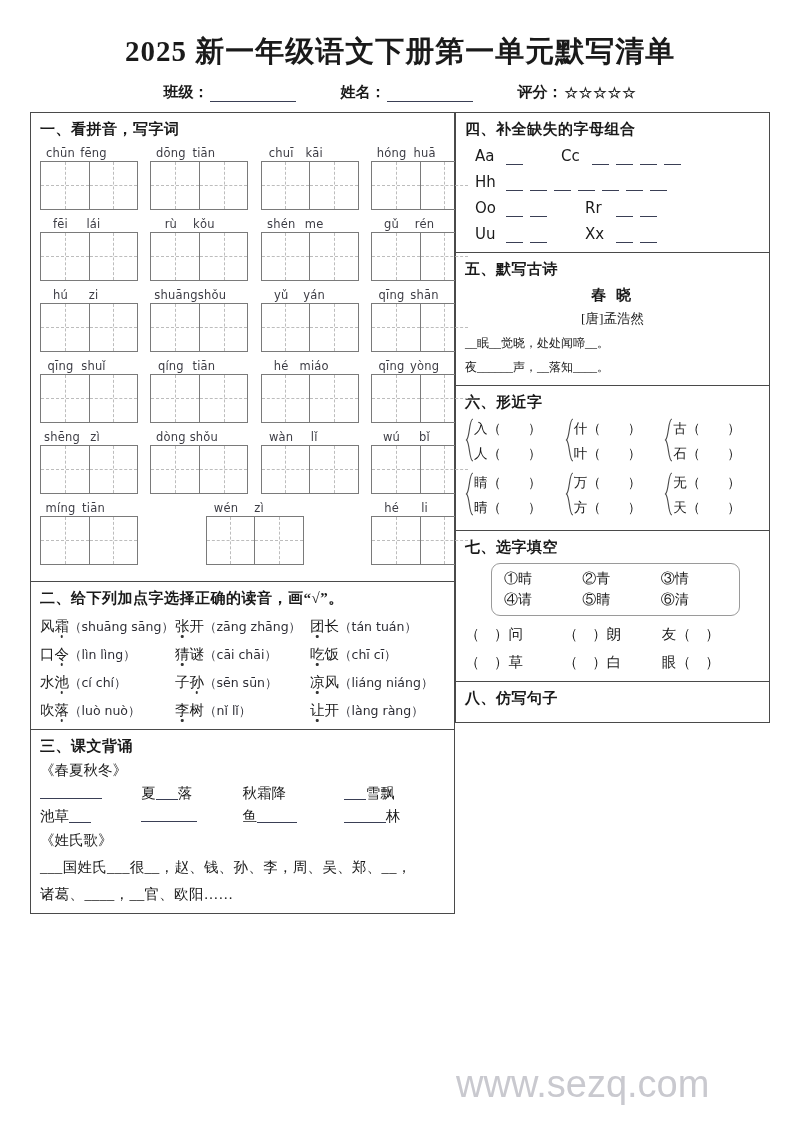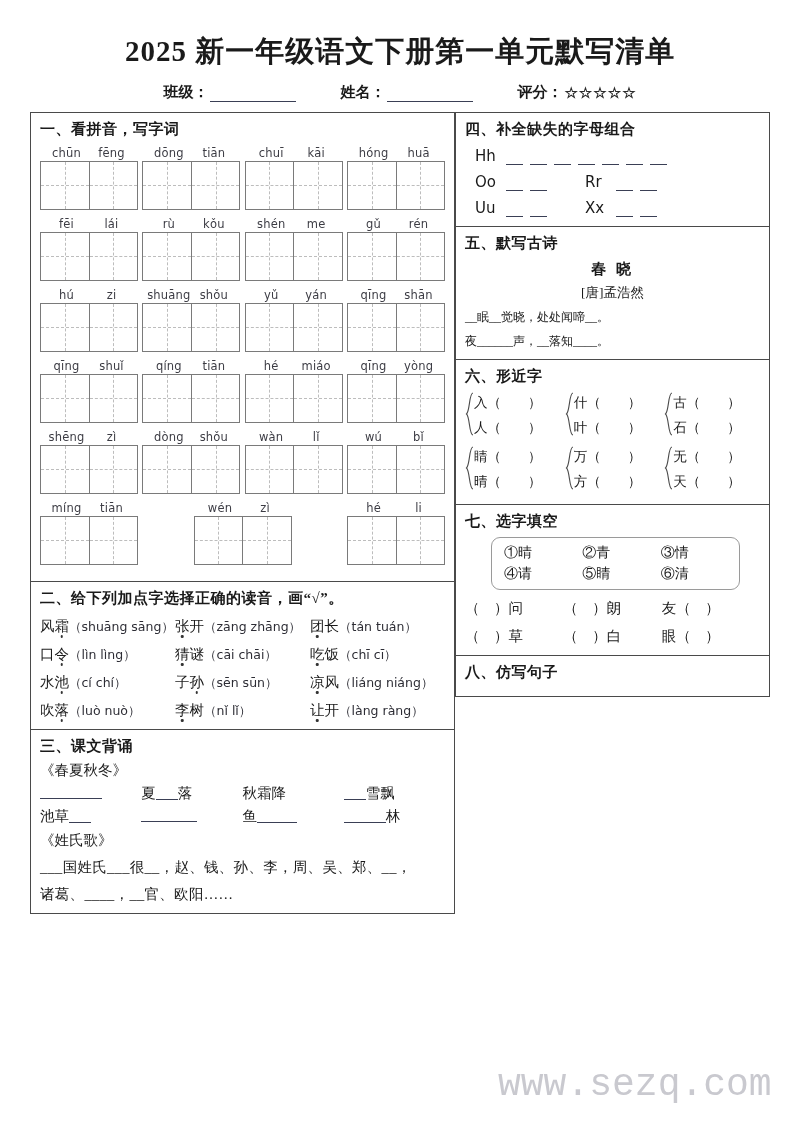--- a/index.html
+++ b/index.html
@@ -61,21 +61,21 @@
     font-family:"Liberation Serif", serif;
   }
 
   
   .pin-rows{padding-top:2px;}
   .pin-row{
     display:flex;
     justify-content:space-between;
     margin-bottom:7px;
   }
-  .pin-cell{width:98px;}
+  .pin-cell{width:74px;}
   .pin-label{
     display:flex;
     font-size:11.5px;
     font-family:"DejaVu Sans", sans-serif;
     color:#3c3c44;
     justify-content:space-around;
     padding:0 4px 1px 4px;
     letter-spacing:.2px;
     white-space:nowrap;
   }
@@ -229,22 +229,22 @@
   .s8-line{
     font-size:14px;
     margin-top:5px;
     white-space:nowrap;
     letter-spacing:.2px;
   }
 
   
   .watermark{
     position:absolute;
-    left:498px;top:1063px;
-    font-family:Liberation Mono, monospace;
+    left:456px;top:1063px;
+    font-family:Liberation Sans, sans-serif;
     font-size:38px;
     color:#c9c9cf;
     letter-spacing:0px;
     pointer-events:none;
     white-space:nowrap;
   }
 </style>
 </head>
 <body>
 
@@ -573,20 +573,30 @@
 
     </div>
 
     <div class="col-right">
 
       <div class="box">
         <div class="sec">
           <div class="sec-title">四、补全缺失的字母组合</div>
           <div id="s4-body">
               <div class="s4-row">
+                <span class="lt">Aa</span>
+                <span class="s4-blank"></span>
+                <span class="s4-gap"></span>
+                <span class="lt">Cc</span>
+                <span class="s4-blank"></span>
+                <span class="s4-blank"></span>
+                <span class="s4-blank"></span>
+                <span class="s4-blank"></span>
+              </div>
+              <div class="s4-row">
                 <span class="lt">Hh</span>
                 <span class="s4-blank"></span>
                 <span class="s4-blank"></span>
                 <span class="s4-blank"></span>
                 <span class="s4-blank"></span>
                 <span class="s4-blank"></span>
                 <span class="s4-blank"></span>
                 <span class="s4-blank"></span>
               </div>
               <div class="s4-row">

